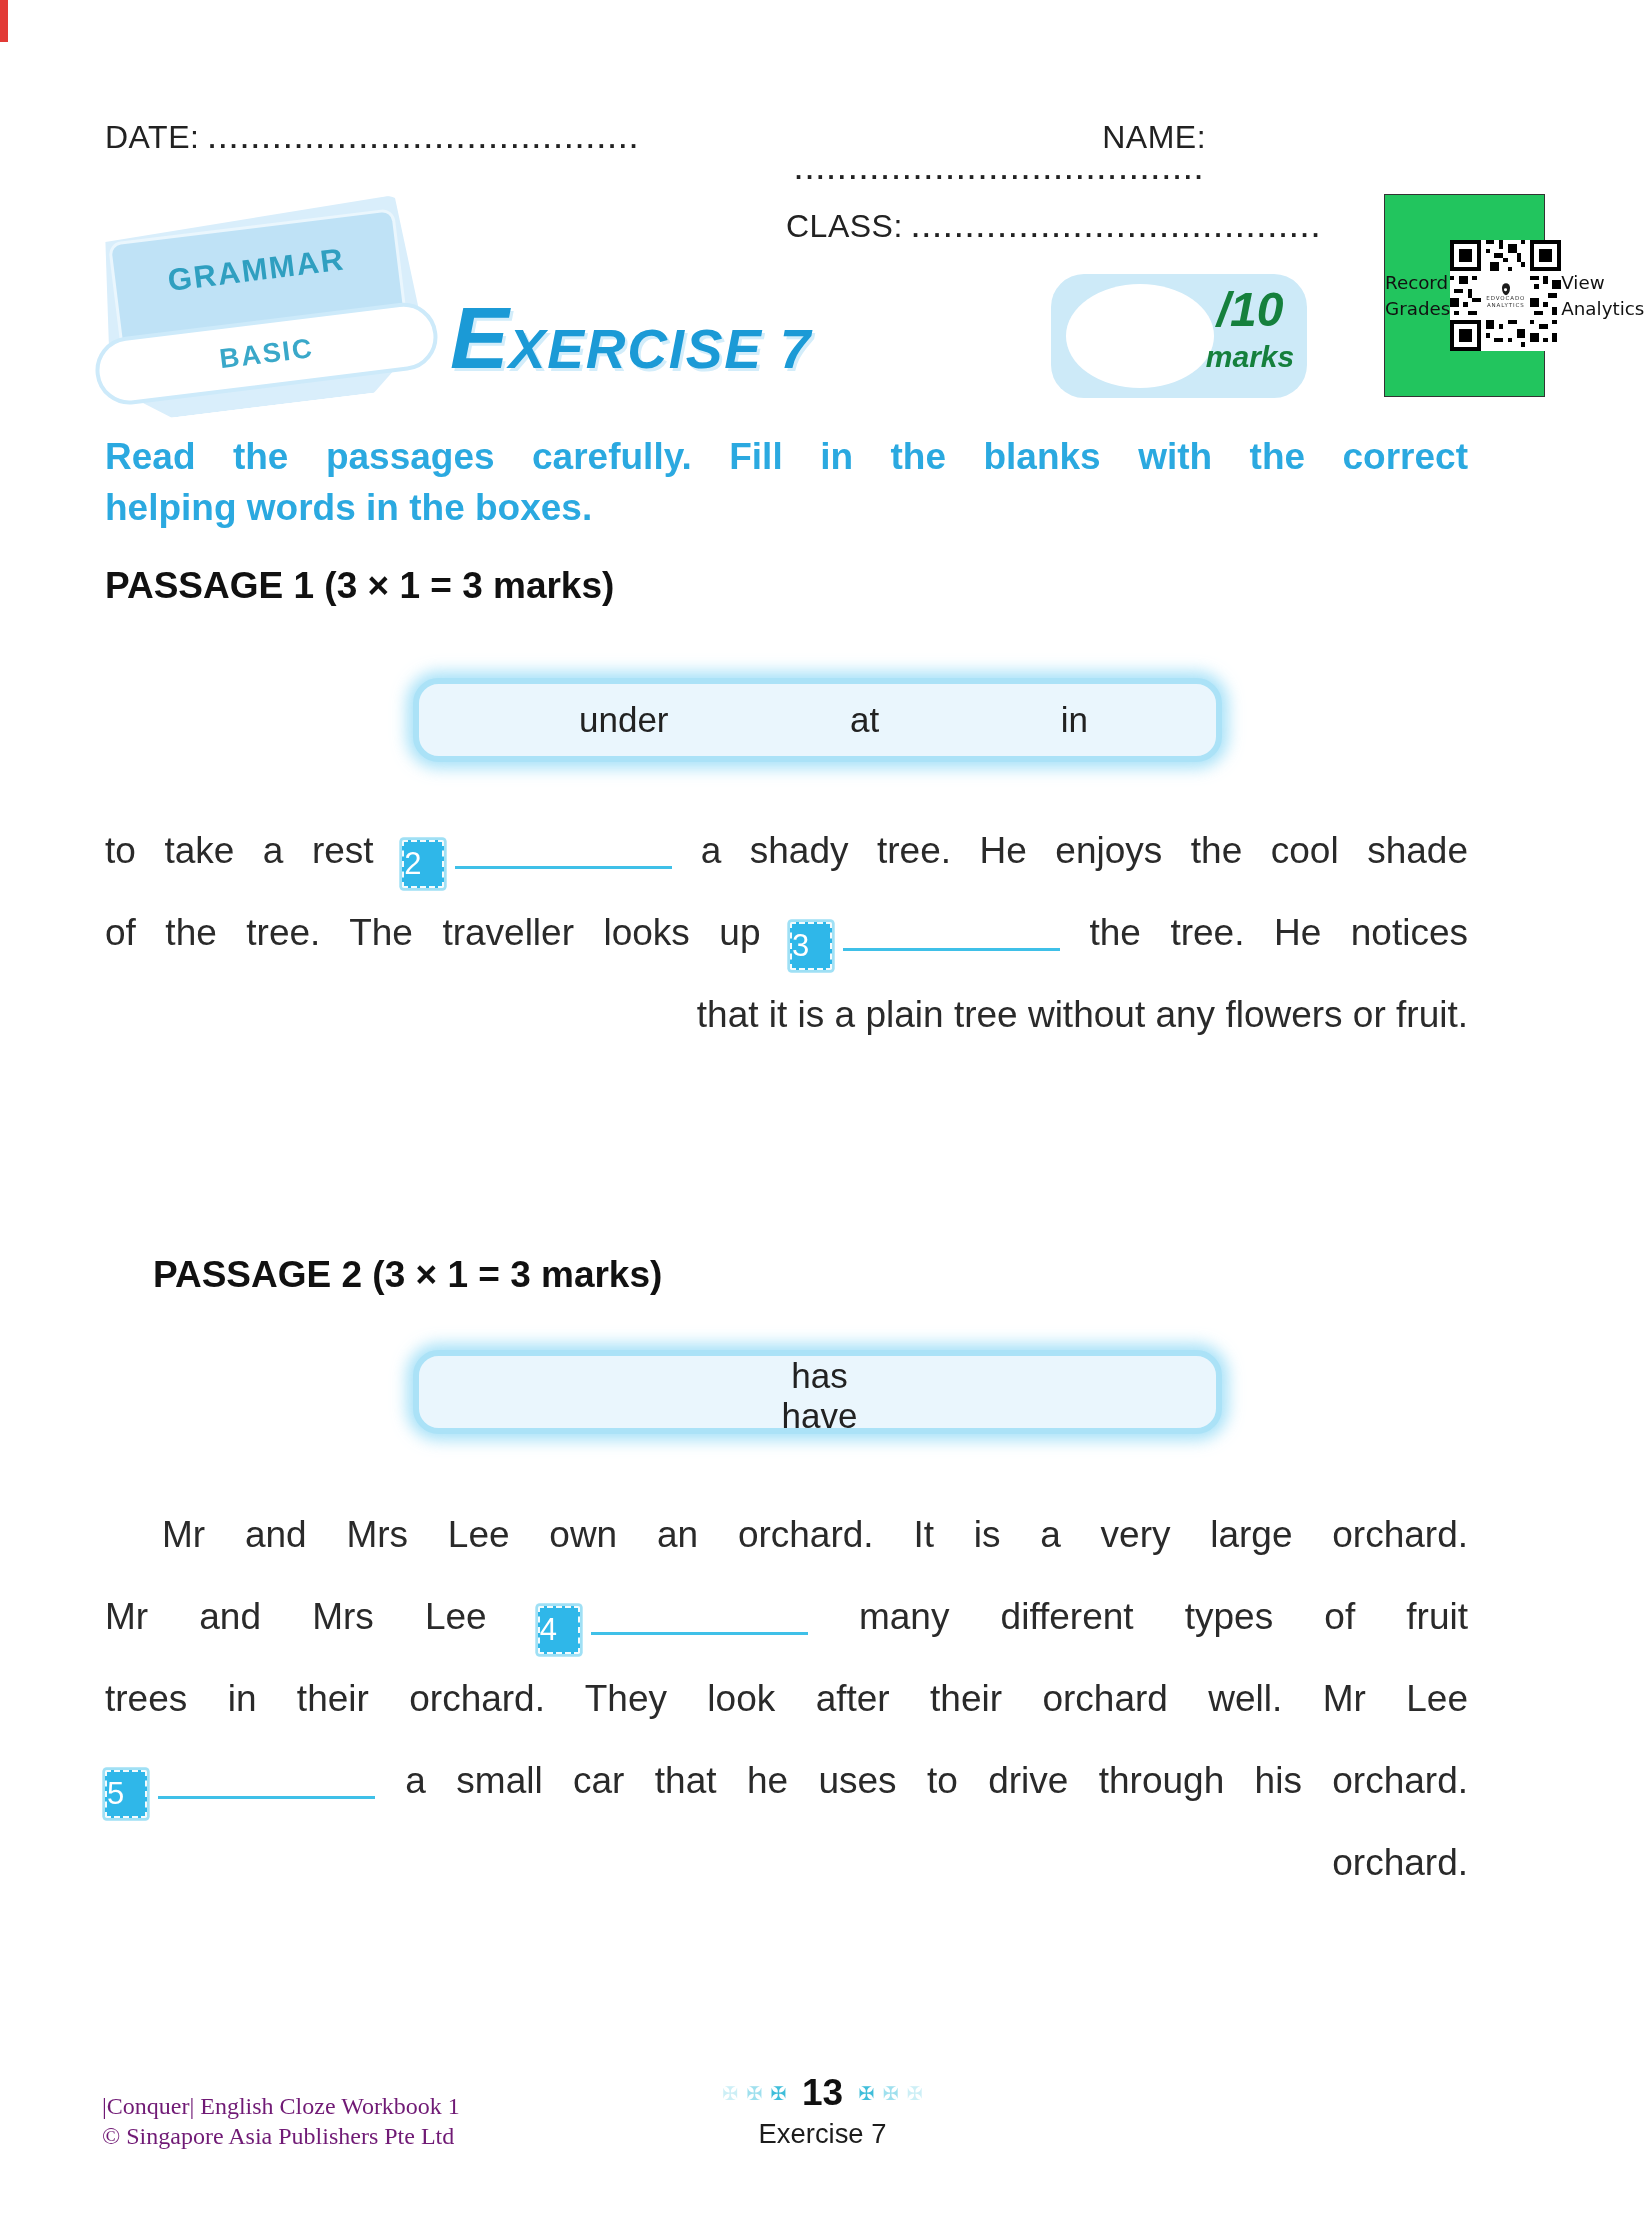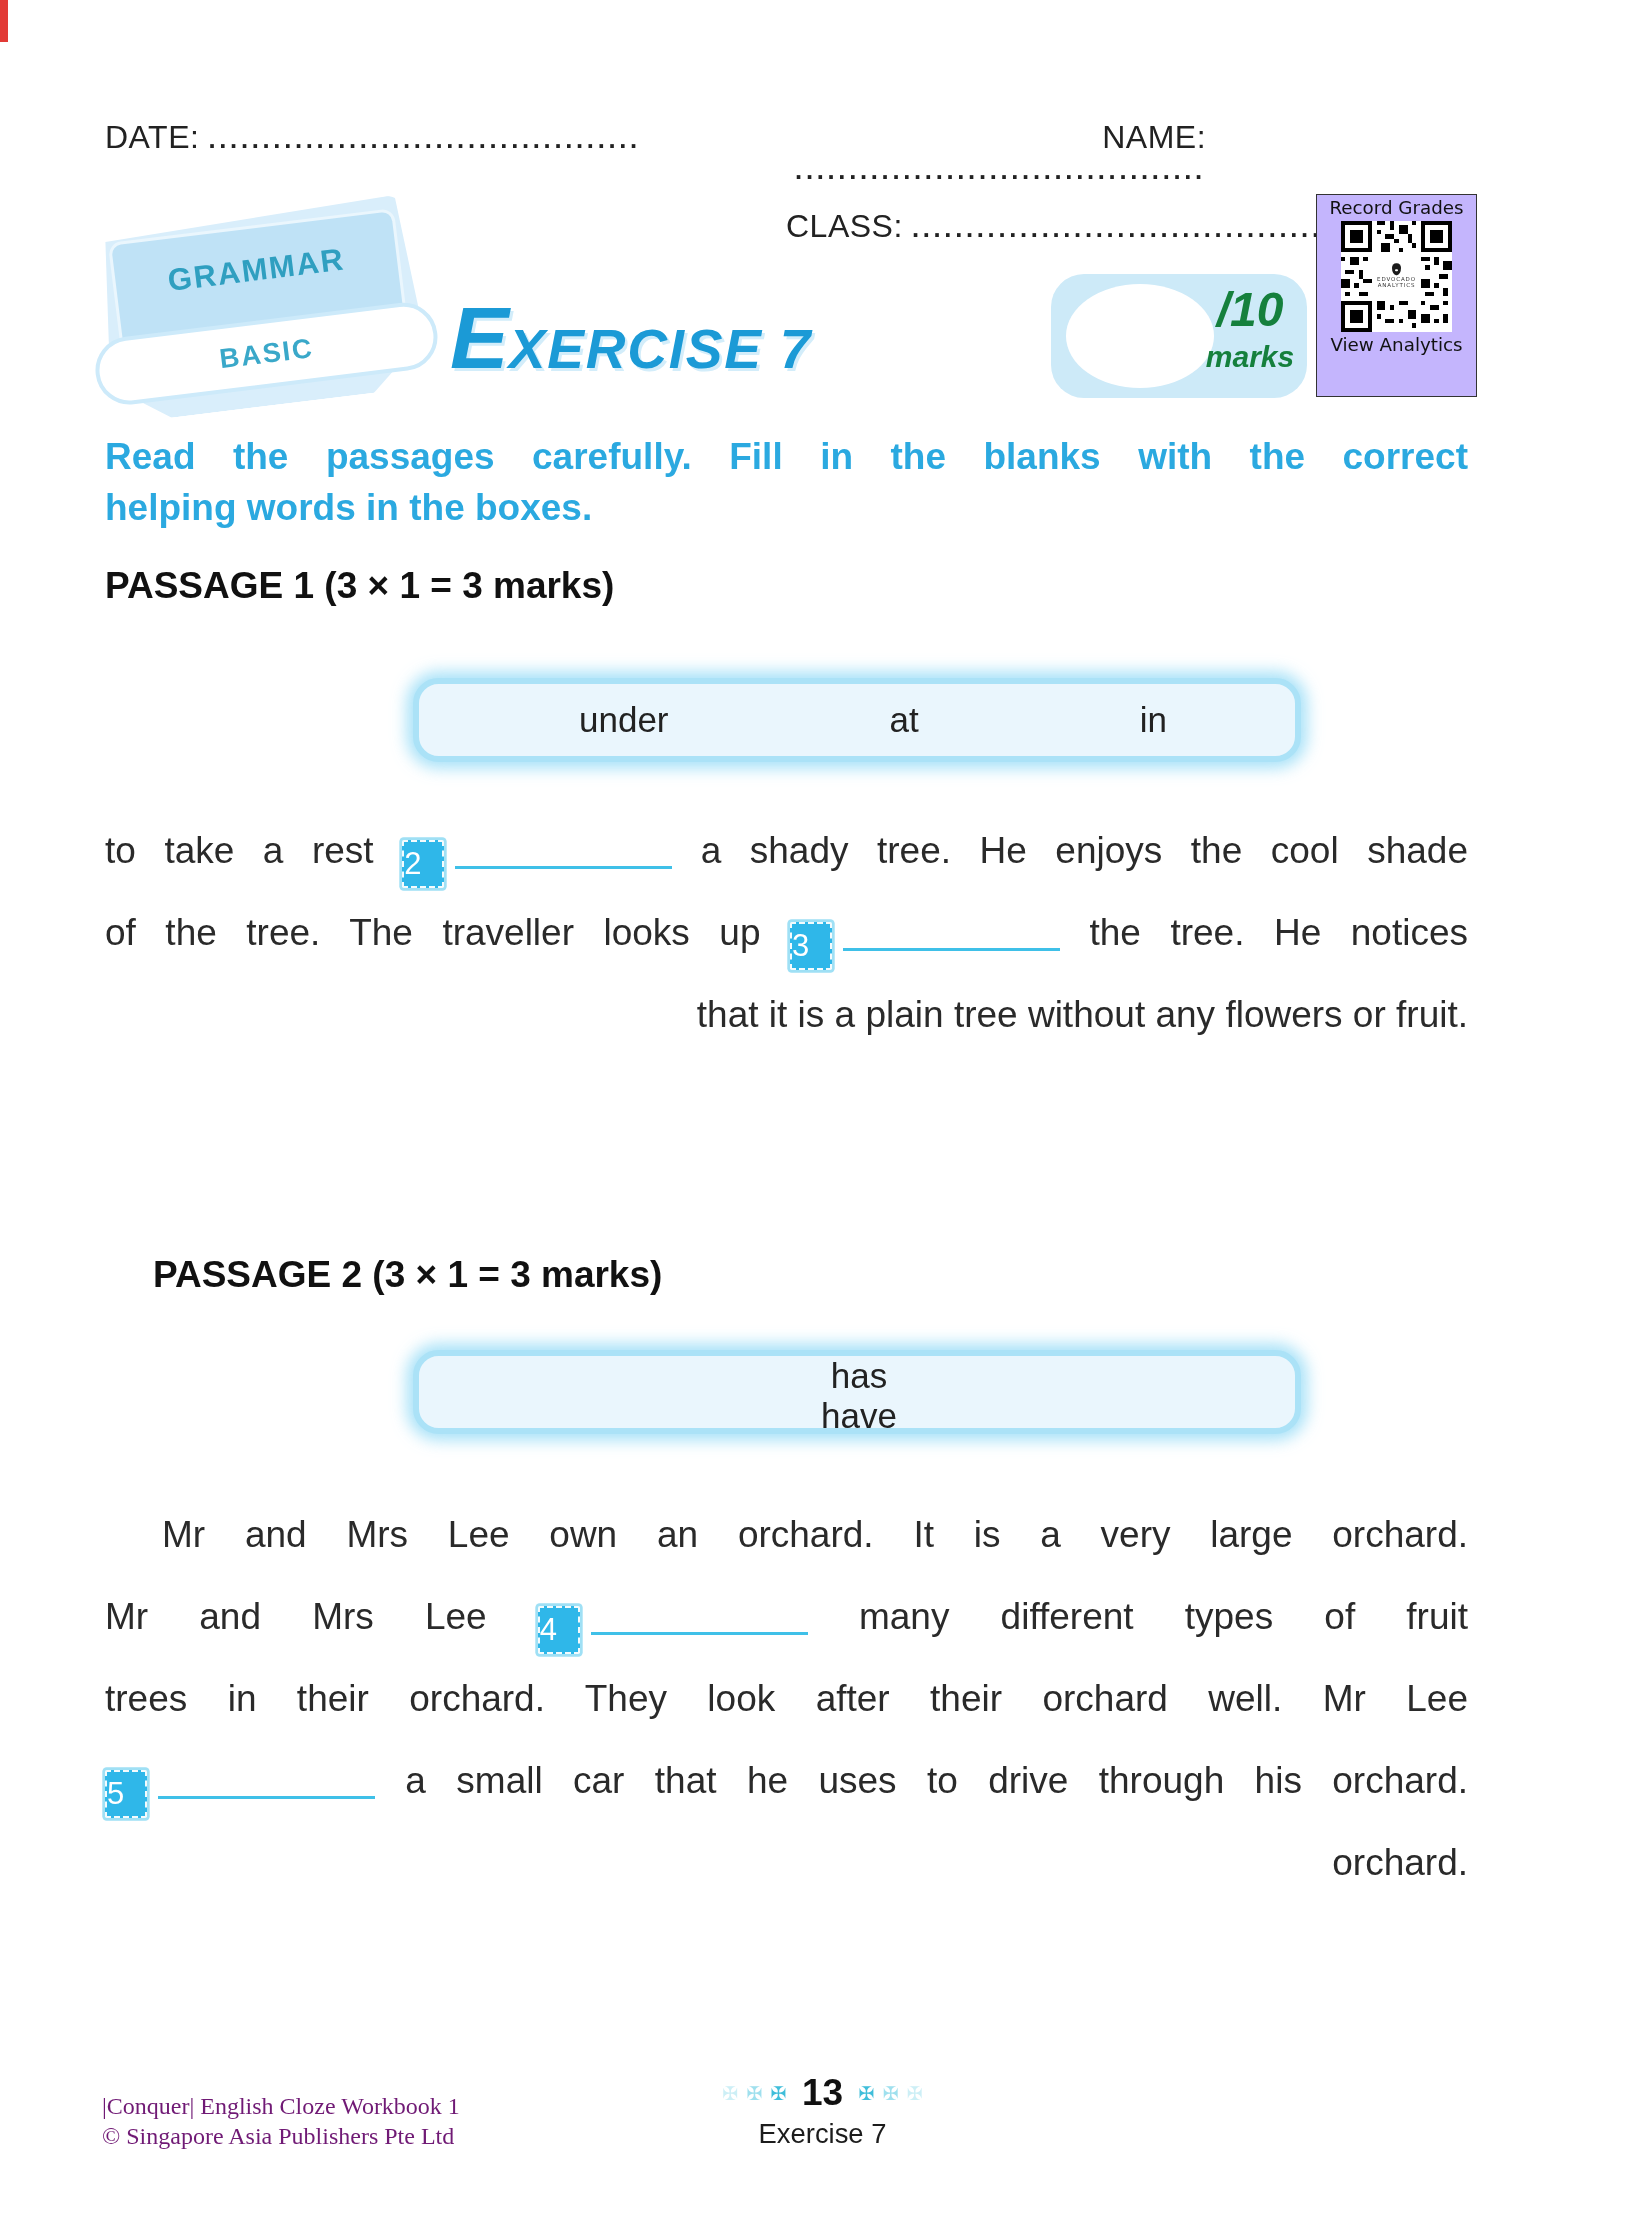--- a/index.html
+++ b/index.html
@@ -38,22 +38,22 @@
 
   
   .marks-badge{position:absolute;left:1051px;top:274px;width:256px;height:124px;background:#cdeaf8;
                border-radius:33px;}
   .marks-oval{position:absolute;left:14.6px;top:10px;width:148px;height:104px;background:#ffffff;border-radius:50%;}
   .marks-text{position:absolute;right:12.8px;top:7.3px;text-align:center;color:#15803d;font-style:italic;font-weight:900;}
   .marks-score{font-size:48px;line-height:57px;}
   .marks-unit{font-size:30px;line-height:37px;}
 
   
-  .qr-box{position:absolute;left:1316px;top:194px;width:159px;height:201px;border:1.8px solid #333;
-          background:#c4b5fd;display:flex;flex-direction:column;align-items:center;
+  .qr-box{position:absolute;left:1384px;top:194px;width:159px;height:201px;border:1.8px solid #333;
+          background:#22c55e;display:flex;flex-direction:row;align-items:center;
           font-family:"DejaVu Sans", sans-serif;}
   .qr-label{font-size:18.3px;color:#111;line-height:25.6px;}
   .qr-wrap{position:relative;width:111px;height:111px;}
   .qr-wrap svg{width:111px;height:111px;display:block;}
   .qr-center{position:absolute;left:50%;top:50%;transform:translate(-50%,-50%);width:42px;
              text-align:center;color:#222;}
   .avocado{width:8.2px;height:12px;background:#1a1a1a;border-radius:50% 50% 50% 50%/40% 40% 60% 60%;
            margin:0 auto 0.9px;position:relative;}
   .avocado::after{content:"";position:absolute;left:2.7px;top:5.5px;width:2.7px;height:2.7px;border-radius:50%;background:#fff;}
   .qr-center-line{font-size:5.5px;letter-spacing:0.9px;line-height:6.4px;color:#333;}
@@ -61,21 +61,21 @@
   
   .instructions{position:absolute;left:105px;top:431px;width:1363px;color:#2ba9e0;font-weight:700;
                 font-size:37px;line-height:51px;}
   .instr-line1{text-align:justify;text-align-last:justify;}
 
   
   .passage-heading{position:absolute;left:105px;font-size:37px;font-weight:700;color:#111;}
   .p1-heading{top:565px;} .p2-heading{top:1254px;margin-left:48px;}
 
   
-  .word-box{position:absolute;left:413px;width:888px;height:84px;background:#eaf6fd;
+  .word-box{position:absolute;left:413px;width:809px;height:84px;background:#eaf6fd;
             border:6.4px solid #abe2f7;border-radius:25.6px;box-sizing:border-box;
             box-shadow:0 0 14.6px 6.4px rgba(140,216,245,.75);
             display:flex;align-items:center;justify-content:space-between;font-size:35px;color:#222;}
   .word-box-1{top:678px;padding:0 128px 0 160px;}
   .word-box-2{top:1350px;padding:0 215px 0 219px;flex-direction:column;}
   .word-option{white-space:nowrap;}
 
   
   .passage-lines{position:absolute;left:105px;width:1363px;font-size:37px;color:#2a2a2a;}
   .passage-1{top:824px;} .passage-2{top:1508px;}

